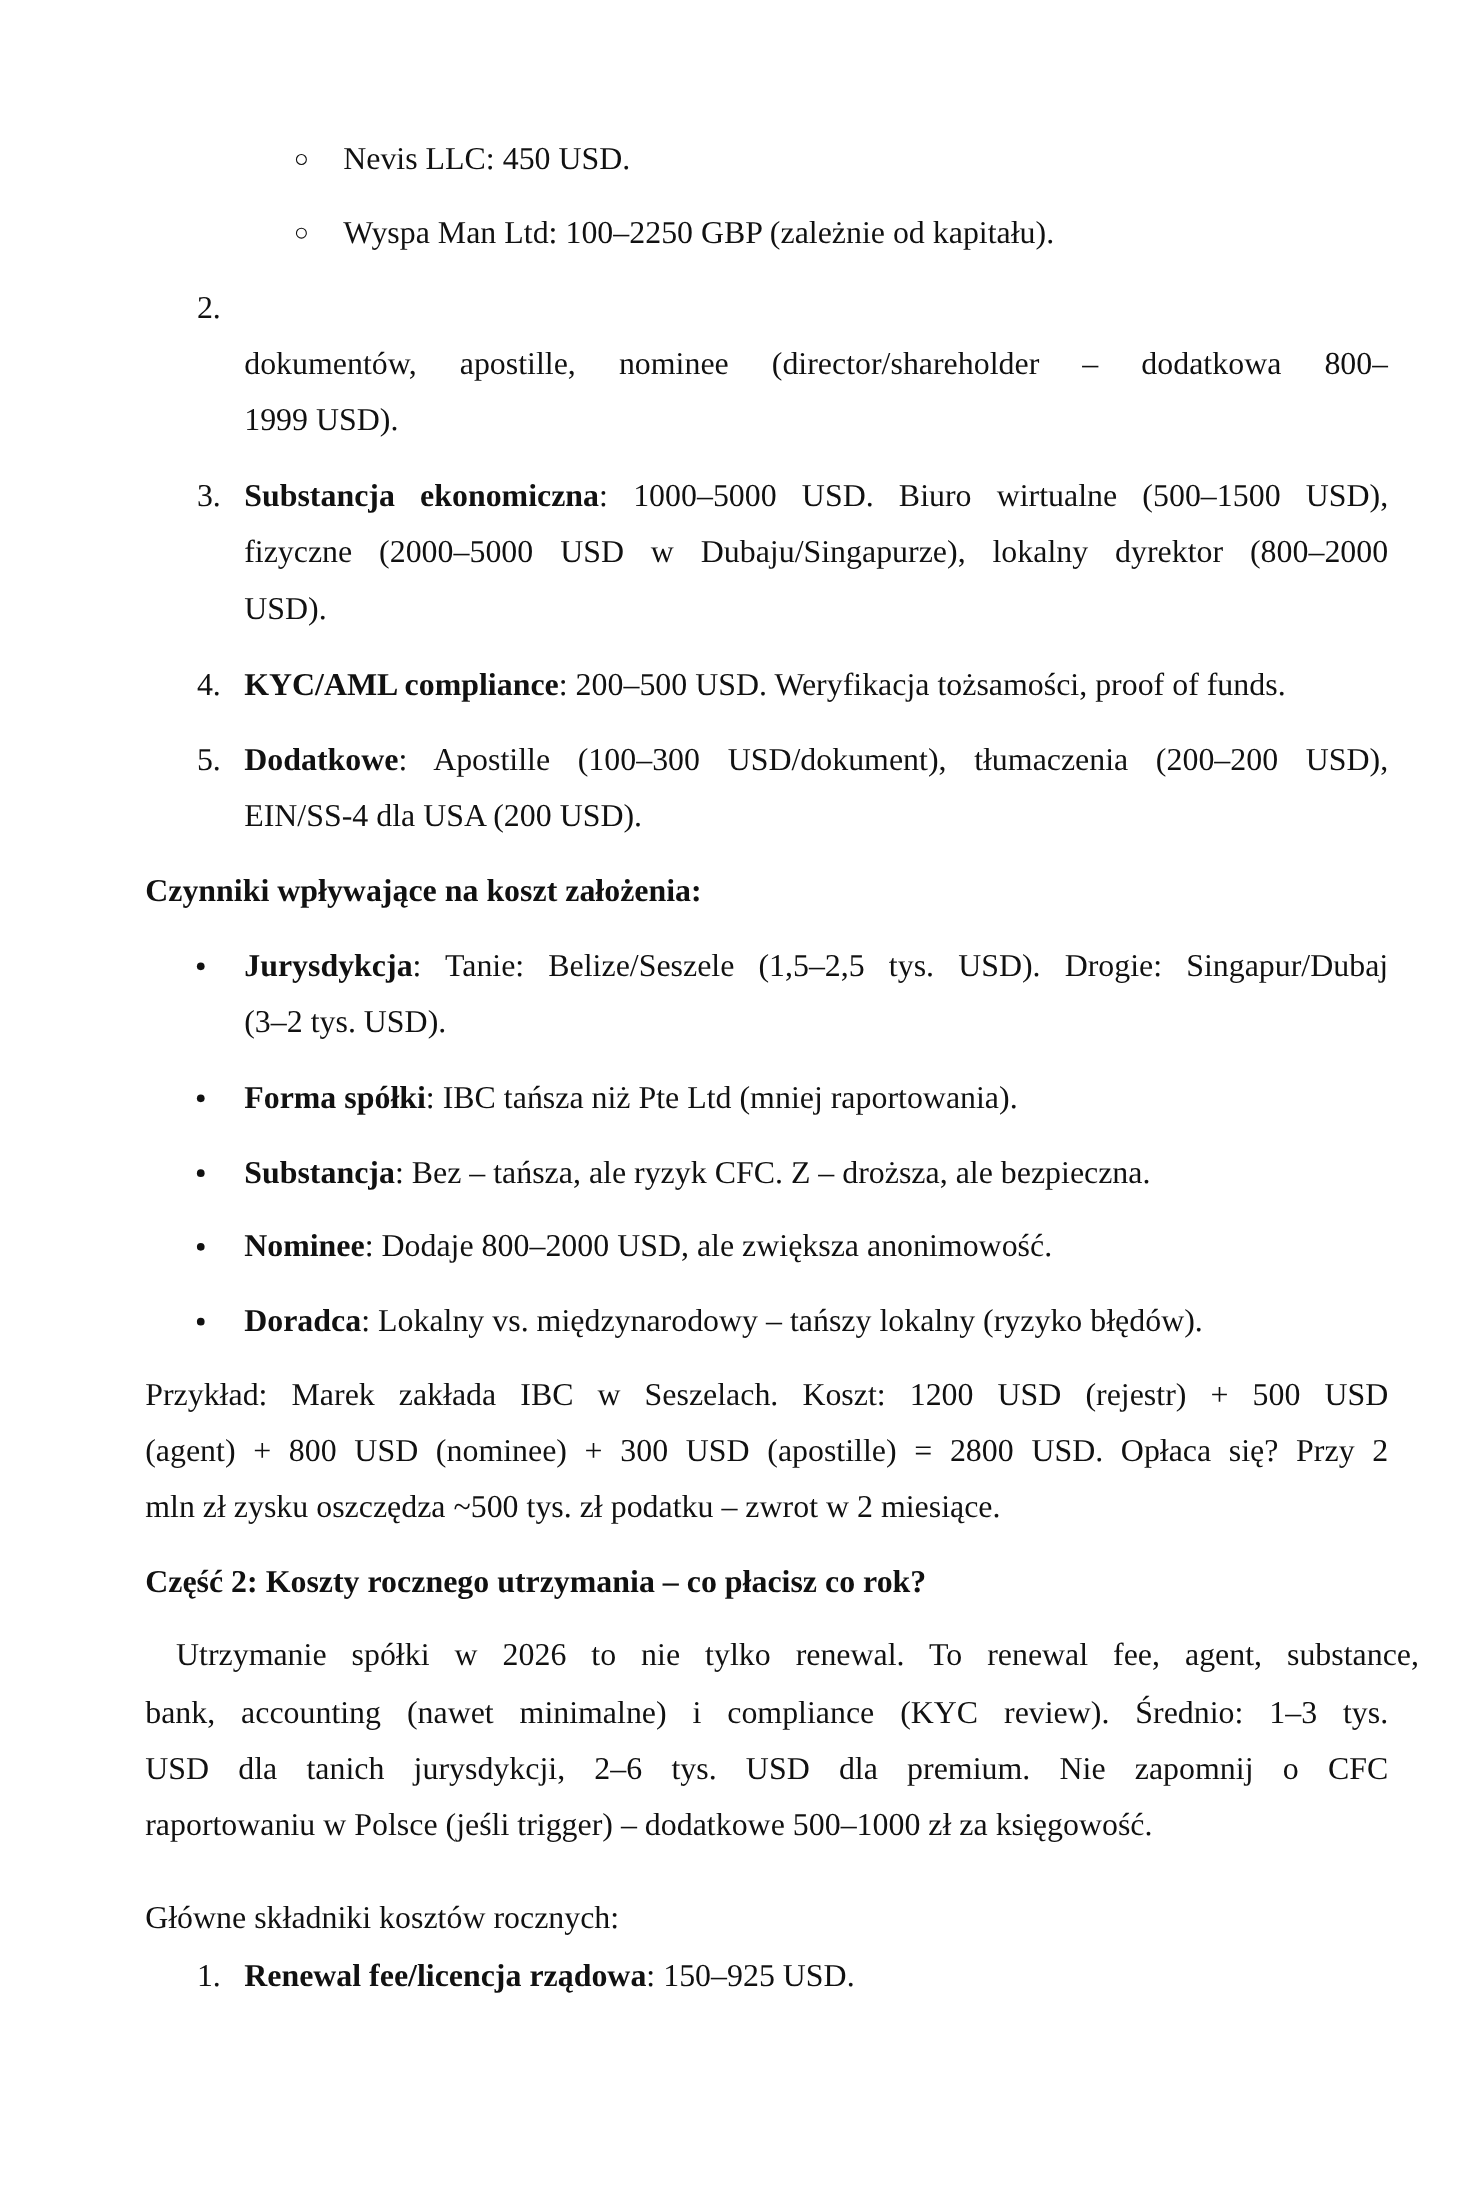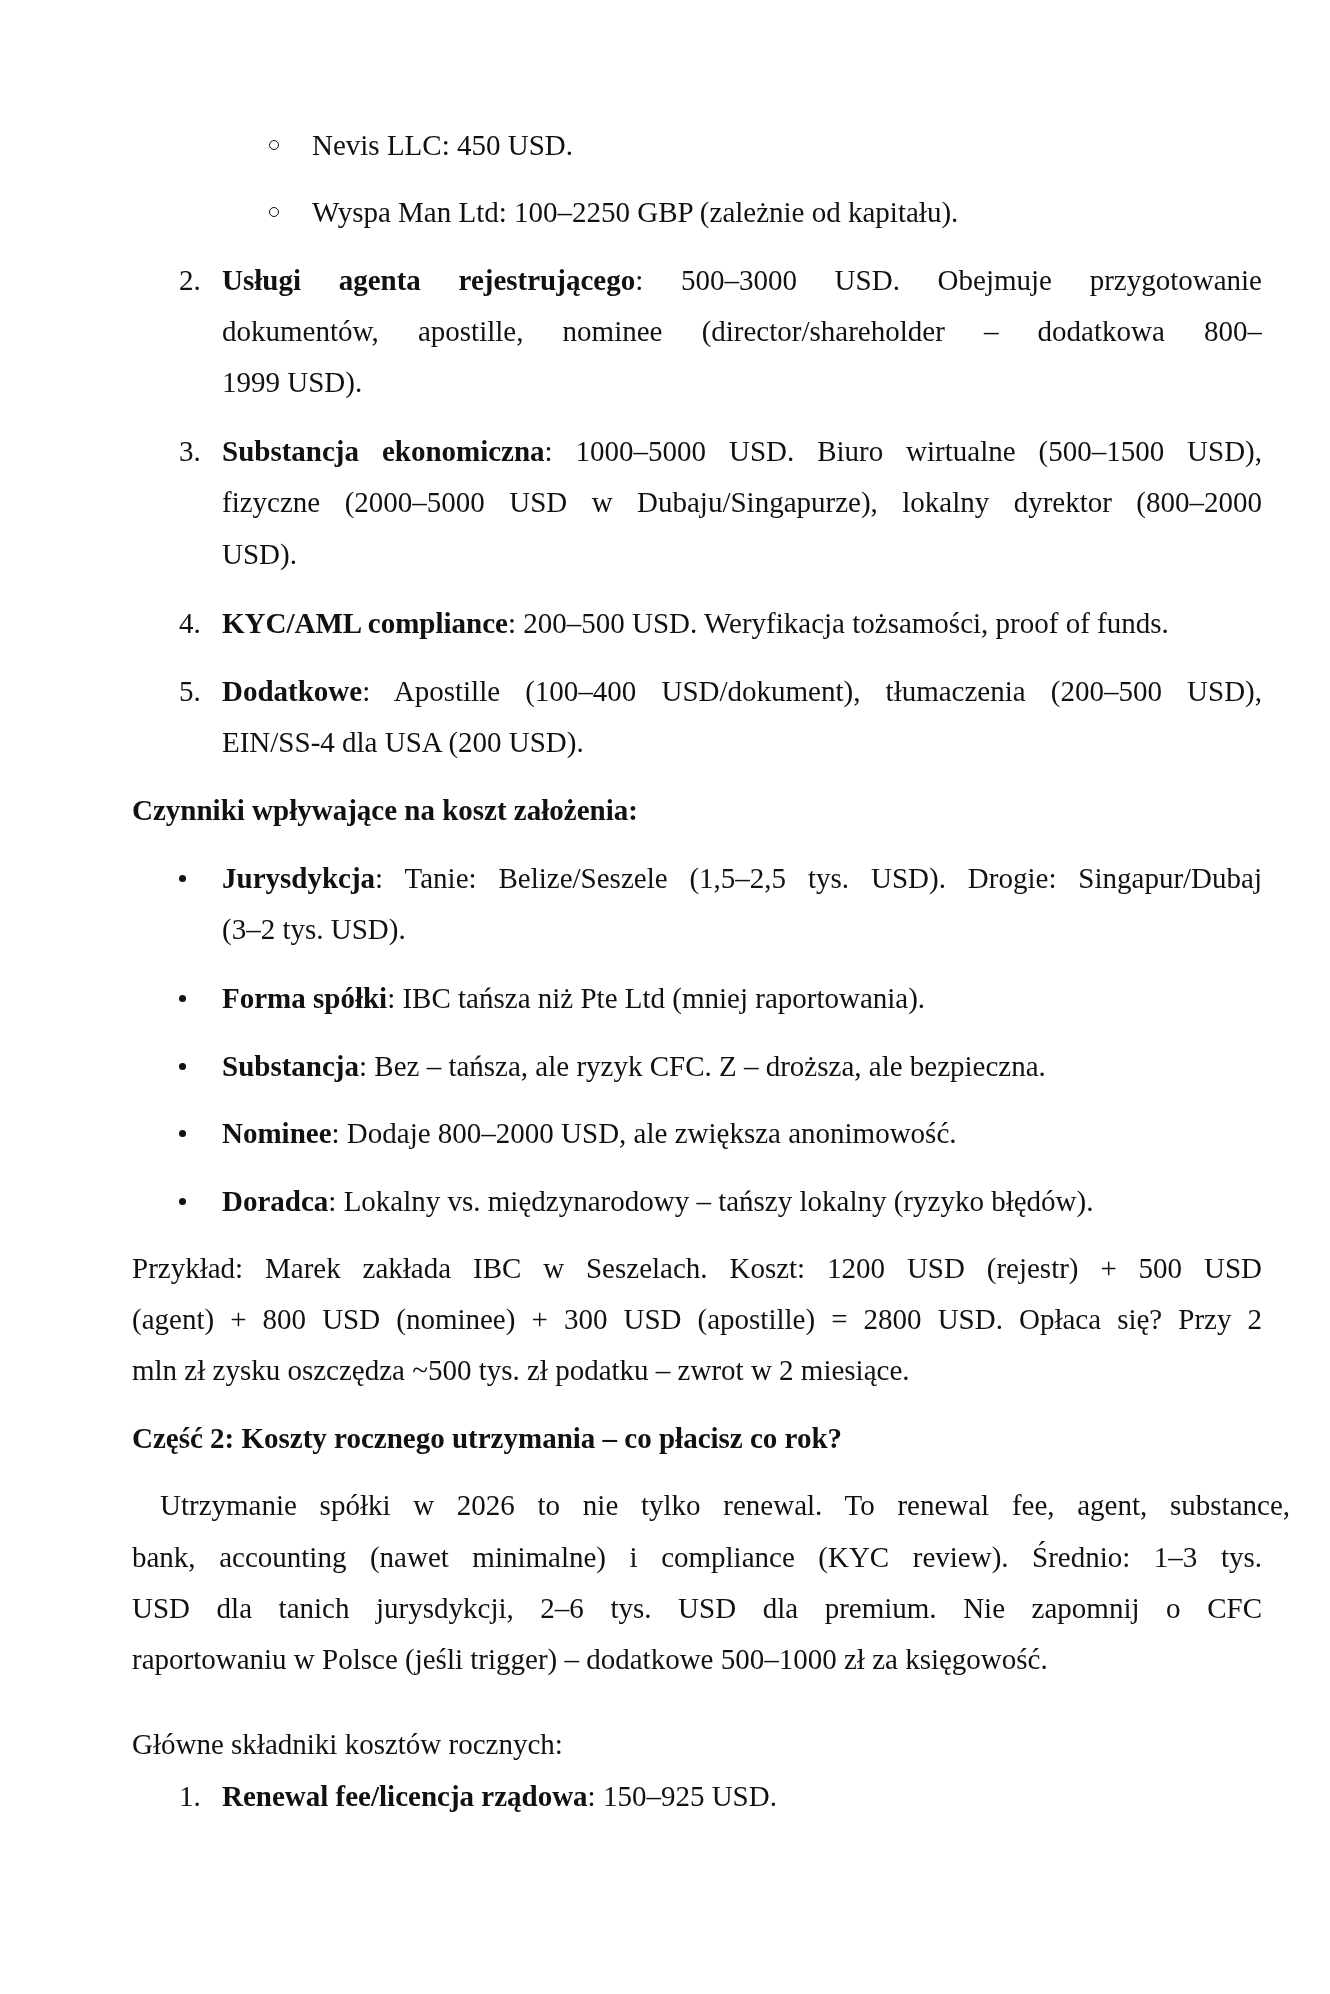--- a/index.html
+++ b/index.html
@@ -65,41 +65,38 @@
 
 <div class="page">
 
   <span class="circle-bullet" style="left:255px; top:140px;"></span>
   <div class="line" style="left:298px; top:127px;">Nevis LLC: 450 USD.</div>
 
   <span class="circle-bullet" style="left:255px; top:207px;"></span>
   <div class="line" style="left:298px; top:194px;">Wyspa Man Ltd: 100–2250 GBP (zależnie od kapitału).</div>
 
   <div class="num" style="left:165px; top:262px;">2.</div>
-  <div class="justify" style="left:208px; top:262px; width:1040px; height:36px; overflow:hidden;">
-    <b>Usługi agenta rejestrującego</b><span>: 500–3000 USD. Obejmuje przygotowanie</span>
-  </div>
   <div class="justify" style="left:208px; top:313px; width:1040px; height:36px; overflow:hidden;">dokumentów, apostille, nominee (director/shareholder – dodatkowa 800–</div>
   <div class="justify-last" style="left:208px; top:364px;">1999 USD).</div>
 
   <div class="num" style="left:165px; top:433px;">3.</div>
   <div class="justify" style="left:208px; top:433px; width:1040px; height:36px; overflow:hidden;">
     <b>Substancja ekonomiczna</b><span>: 1000–5000 USD. Biuro wirtualne (500–1500 USD),</span>
   </div>
   <div class="justify" style="left:208px; top:484px; width:1040px; height:36px; overflow:hidden;">fizyczne (2000–5000 USD w Dubaju/Singapurze), lokalny dyrektor (800–2000</div>
   <div class="justify-last" style="left:208px; top:536px;">USD).</div>
 
   <div class="num" style="left:165px; top:605px;">4.</div>
   <div class="justify-last" style="left:208px; top:605px;">
     <b>KYC/AML compliance</b><span>: 200–500 USD. Weryfikacja tożsamości, proof of funds.</span>
   </div>
 
   <div class="num" style="left:165px; top:673px;">5.</div>
   <div class="justify" style="left:208px; top:673px; width:1040px; height:36px; overflow:hidden;">
-    <b>Dodatkowe</b><span>: Apostille (100–400 USD/dokument), tłumaczenia (200–500 USD),</span>
+    <b>Dodatkowe</b><span>: Apostille (100–300 USD/dokument), tłumaczenia (200–200 USD),</span>
   </div>
   <div class="justify-last" style="left:208px; top:724px;">EIN/SS-4 dla USA (200 USD).</div>
 
   <div class="line" style="left:118px; top:792px; font-weight:bold;">Czynniki wpływające na koszt założenia:</div>
 
   <span class="dot-bullet" style="left:165px; top:875px;"></span>
   <div class="justify" style="left:208px; top:860px; width:1040px; height:36px; overflow:hidden;">
     <b>Jurysdykcja</b><span>: Tanie: Belize/Seszele (1,5–2,5 tys. USD). Drogie: Singapur/Dubaj</span>
   </div>
   <div class="justify-last" style="left:208px; top:911px;">(3–2 tys. USD).</div>

